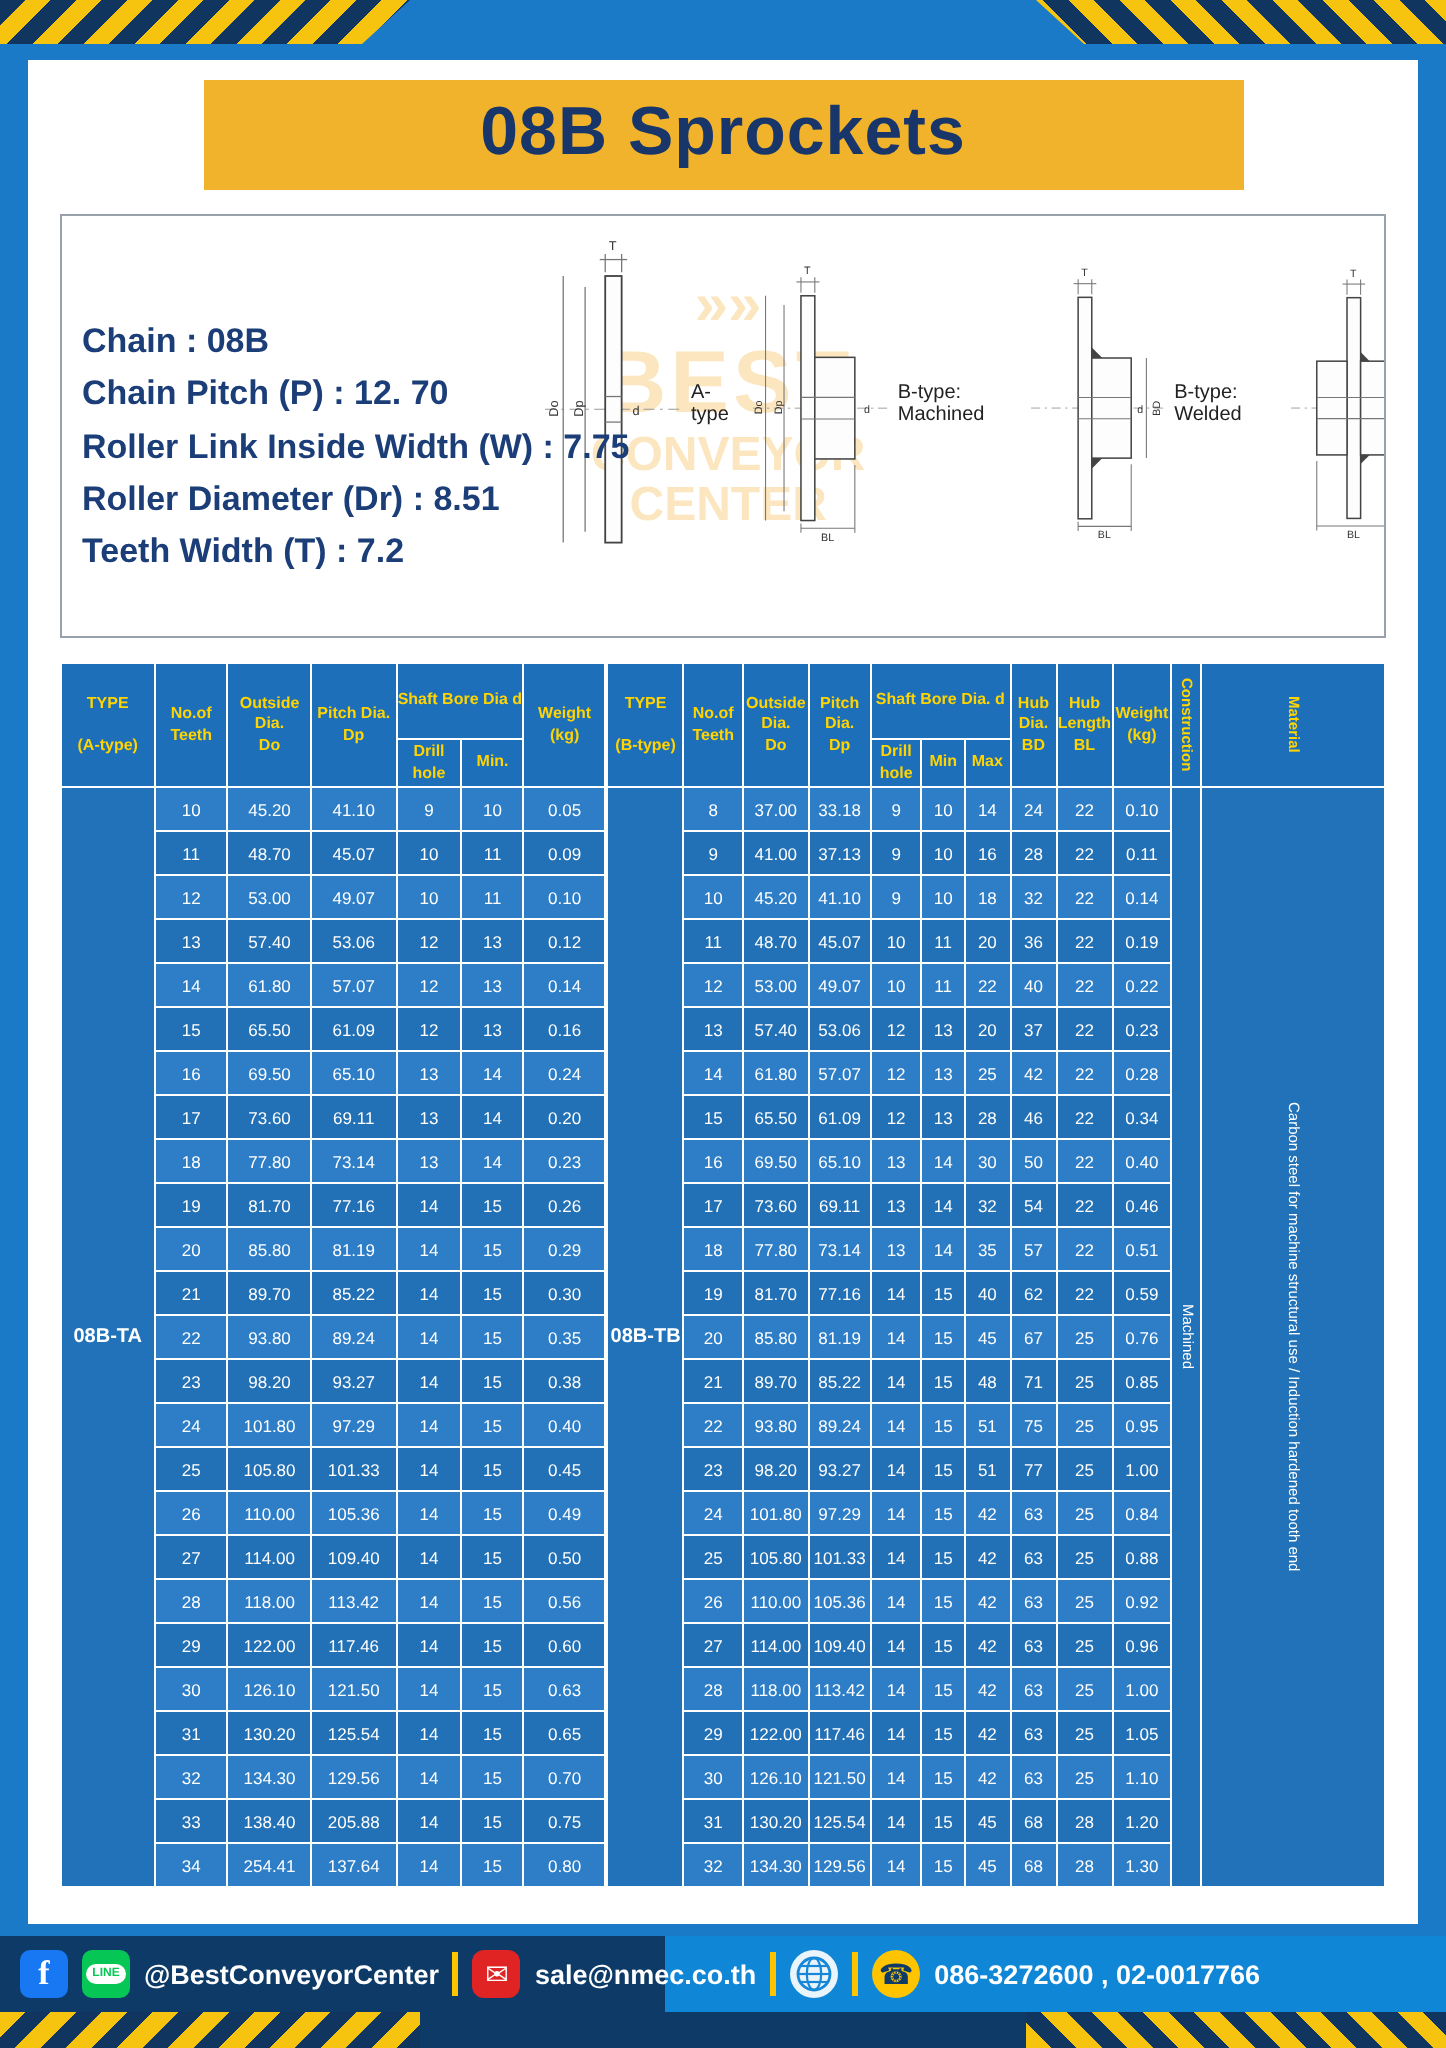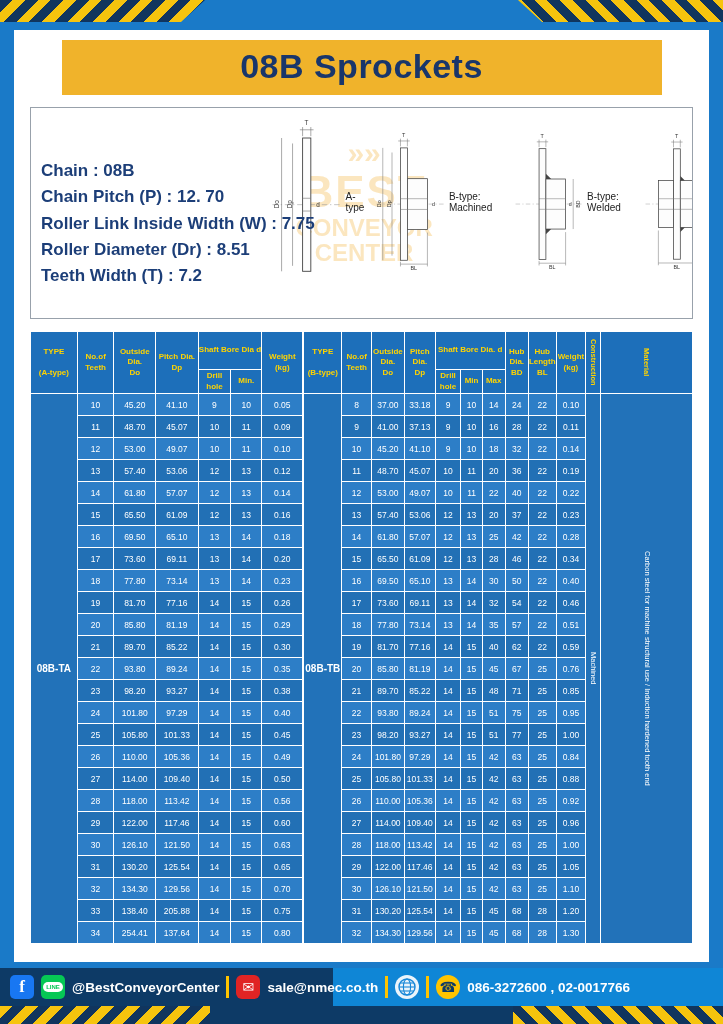--- a/index.html
+++ b/index.html
@@ -13,21 +13,21 @@
   .hz.right { right:0; background:repeating-linear-gradient(45deg,#10355e 0 9px,#f6c40e 9px 18px);  clip-path:polygon(0 0,100% 0,100% 100%,24px 100%); }
   .hazard-bottom { height:18px; display:flex; flex:0 0 auto; }
   .hb-stripe { width:29%; }
   .hb-stripe.l { background:repeating-linear-gradient(135deg,#f6c40e 0 9px,#10355e 9px 18px); }
   .hb-stripe.r { background:repeating-linear-gradient(45deg,#f6c40e 0 9px,#10355e 9px 18px); }
   .hb-mid { flex:1; background:#0d3a66; }
 
   
   .main { margin:8px 14px 0; background:#fff; height:932px; padding-top:10px; flex:0 0 auto; }
 
-  .title-band { width:600px; margin:0 auto; background:#f0b32b; color:#19366b; font-weight:bold; font-size:34px; text-align:center; padding:7px 0 9px; letter-spacing:.5px; }
+  .title-band { width:520px; margin:0 auto; background:#f0b32b; color:#19366b; font-weight:bold; font-size:34px; text-align:center; padding:7px 0 9px; letter-spacing:.5px; }
 
   
   .diagram-panel { margin:12px 16px 0; height:212px; border:1px solid #98a1ab; position:relative; display:flex; overflow:hidden; }
   .specs { width:236px; padding:50px 0 0 10px; position:relative; z-index:2; }
   .spec-line { color:#1c3e78; font-weight:bold; font-size:17px; line-height:1.55; white-space:nowrap; }
   .figs { flex:1; display:flex; justify-content:space-around; align-items:flex-start; padding:4px 2px 0 0; position:relative; z-index:1; }
   .fig { display:flex; flex-direction:row; align-items:center; }
   .fig svg { height:178px; }
   .fig-caption { font-size:10px; color:#222; margin-top:1px; }
   .part { fill:#fdfdfd; stroke:#444; stroke-width:1; }
@@ -274,21 +274,21 @@
               <td>12</td>
               <td>13</td>
               <td>0.16</td>
             </tr>
             <tr class="even">
               <td>16</td>
               <td>69.50</td>
               <td>65.10</td>
               <td>13</td>
               <td>14</td>
-              <td>0.18</td>
+              <td>0.24</td>
             </tr>
             <tr class="odd">
               <td>17</td>
               <td>73.60</td>
               <td>69.11</td>
               <td>13</td>
               <td>14</td>
               <td>0.20</td>
             </tr>
             <tr class="even">

